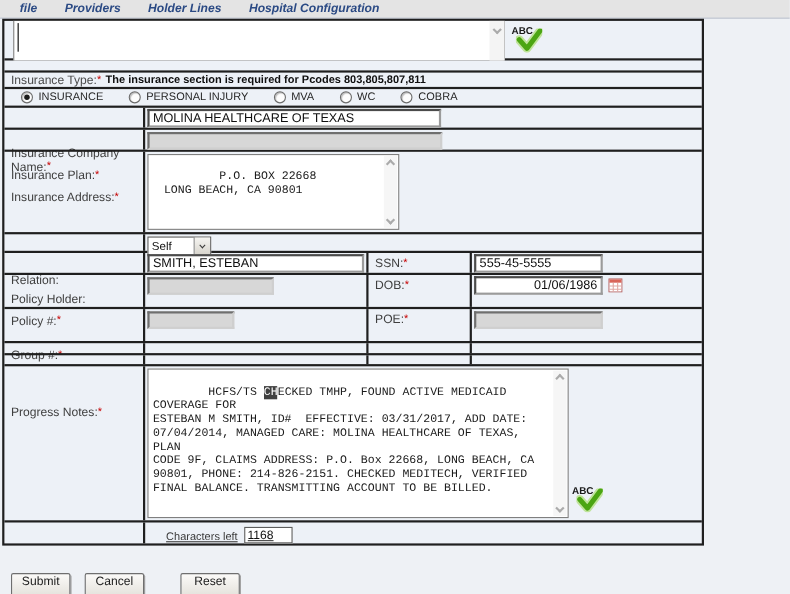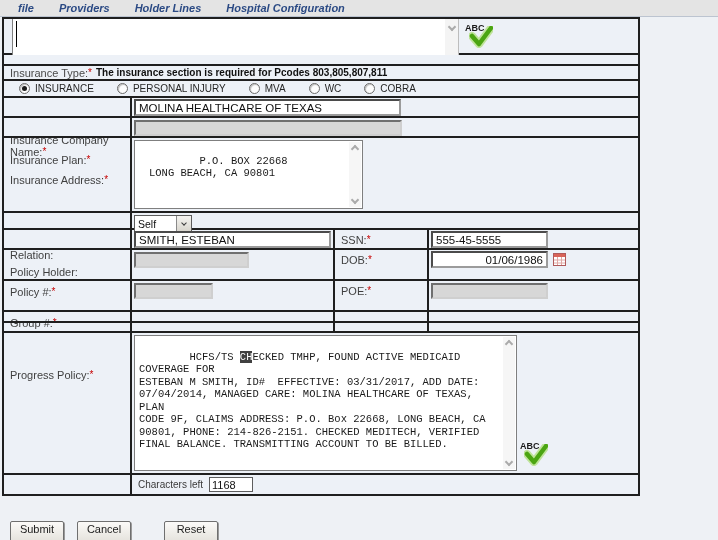--- a/index.html
+++ b/index.html
@@ -121,21 +121,21 @@
     width:15px; height:100%; background:linear-gradient(#f5f4f1,#d9d6ce);
     border-left:1px solid #8a8a8a; display:flex; align-items:center; justify-content:center;
   }
   .sel-arrow .chev { width:4px; height:4px; border-color:#3b3b3b; border-width:1.5px; margin-top:-2px; }
   .cal-icon { display:inline-block; vertical-align:top; margin:3px 0 0 5px; cursor:pointer; }
   
   .notes-box { margin:2px 0 0 2px; width:383px; height:136px; padding:2px 16px 2px 4px; }
   .hl { background:#404040; color:#fff; }
   .abc-notes { left:388px; top:108px; }
   
-  .rowO .c-rest { display:flex; align-items:center; gap:6px; padding-left:6px; }
+  .rowO .c-rest { display:flex; align-items:flex-end; gap:6px; padding-left:19px;text-decoration:underline; }
   .chars-label,.chars-note { font-size:10px; color:#3a3a3a; }
   .chars-input {
     width:44px; height:15px; background:#fff; border:1px solid #5d5d5d;
     font-family:"Liberation Sans",sans-serif; font-size:11px; color:#101010; padding:0 2px;
   }
   
   .btn {
     position:absolute; top:521px; width:54px; height:29px;
     background:linear-gradient(#fbfaf8,#dcd9d1);
     border:1px solid #6f6f6f; border-radius:2px;
@@ -303,21 +303,21 @@
       <div class="cell c-v2"></div>
   </div>
   <div class="row rowM">
     <div class="cell c-label"></div>
       <div class="cell c-v1"></div>
       <div class="cell c-l2"></div>
       <div class="cell c-v2"></div>
   </div>
 
   <div class="row rowN">
-    <div class="cell c-label"><span>Progress Policy:</span><span class="req">*</span></div>
+    <div class="cell c-label"><span>Progress Notes:</span><span class="req">*</span></div>
     <div class="cell c-rest">
       <div class="mono-box notes-box">
         <span>HCFS/TS </span><span class="hl">CH</span><span>ECKED TMHP, FOUND ACTIVE MEDICAID COVERAGE FOR
 ESTEBAN M SMITH, ID#  EFFECTIVE: 03/31/2017, ADD DATE:
 07/04/2014, MANAGED CARE: MOLINA HEALTHCARE OF TEXAS, PLAN
 CODE 9F, CLAIMS ADDRESS: P.O. Box 22668, LONG BEACH, CA
 90801, PHONE: 214-826-2151. CHECKED MEDITECH, VERIFIED
 FINAL BALANCE. TRANSMITTING ACCOUNT TO BE BILLED.</span>
         <div class="inner-scroll">
           <span class="chev chev-up"></span>

